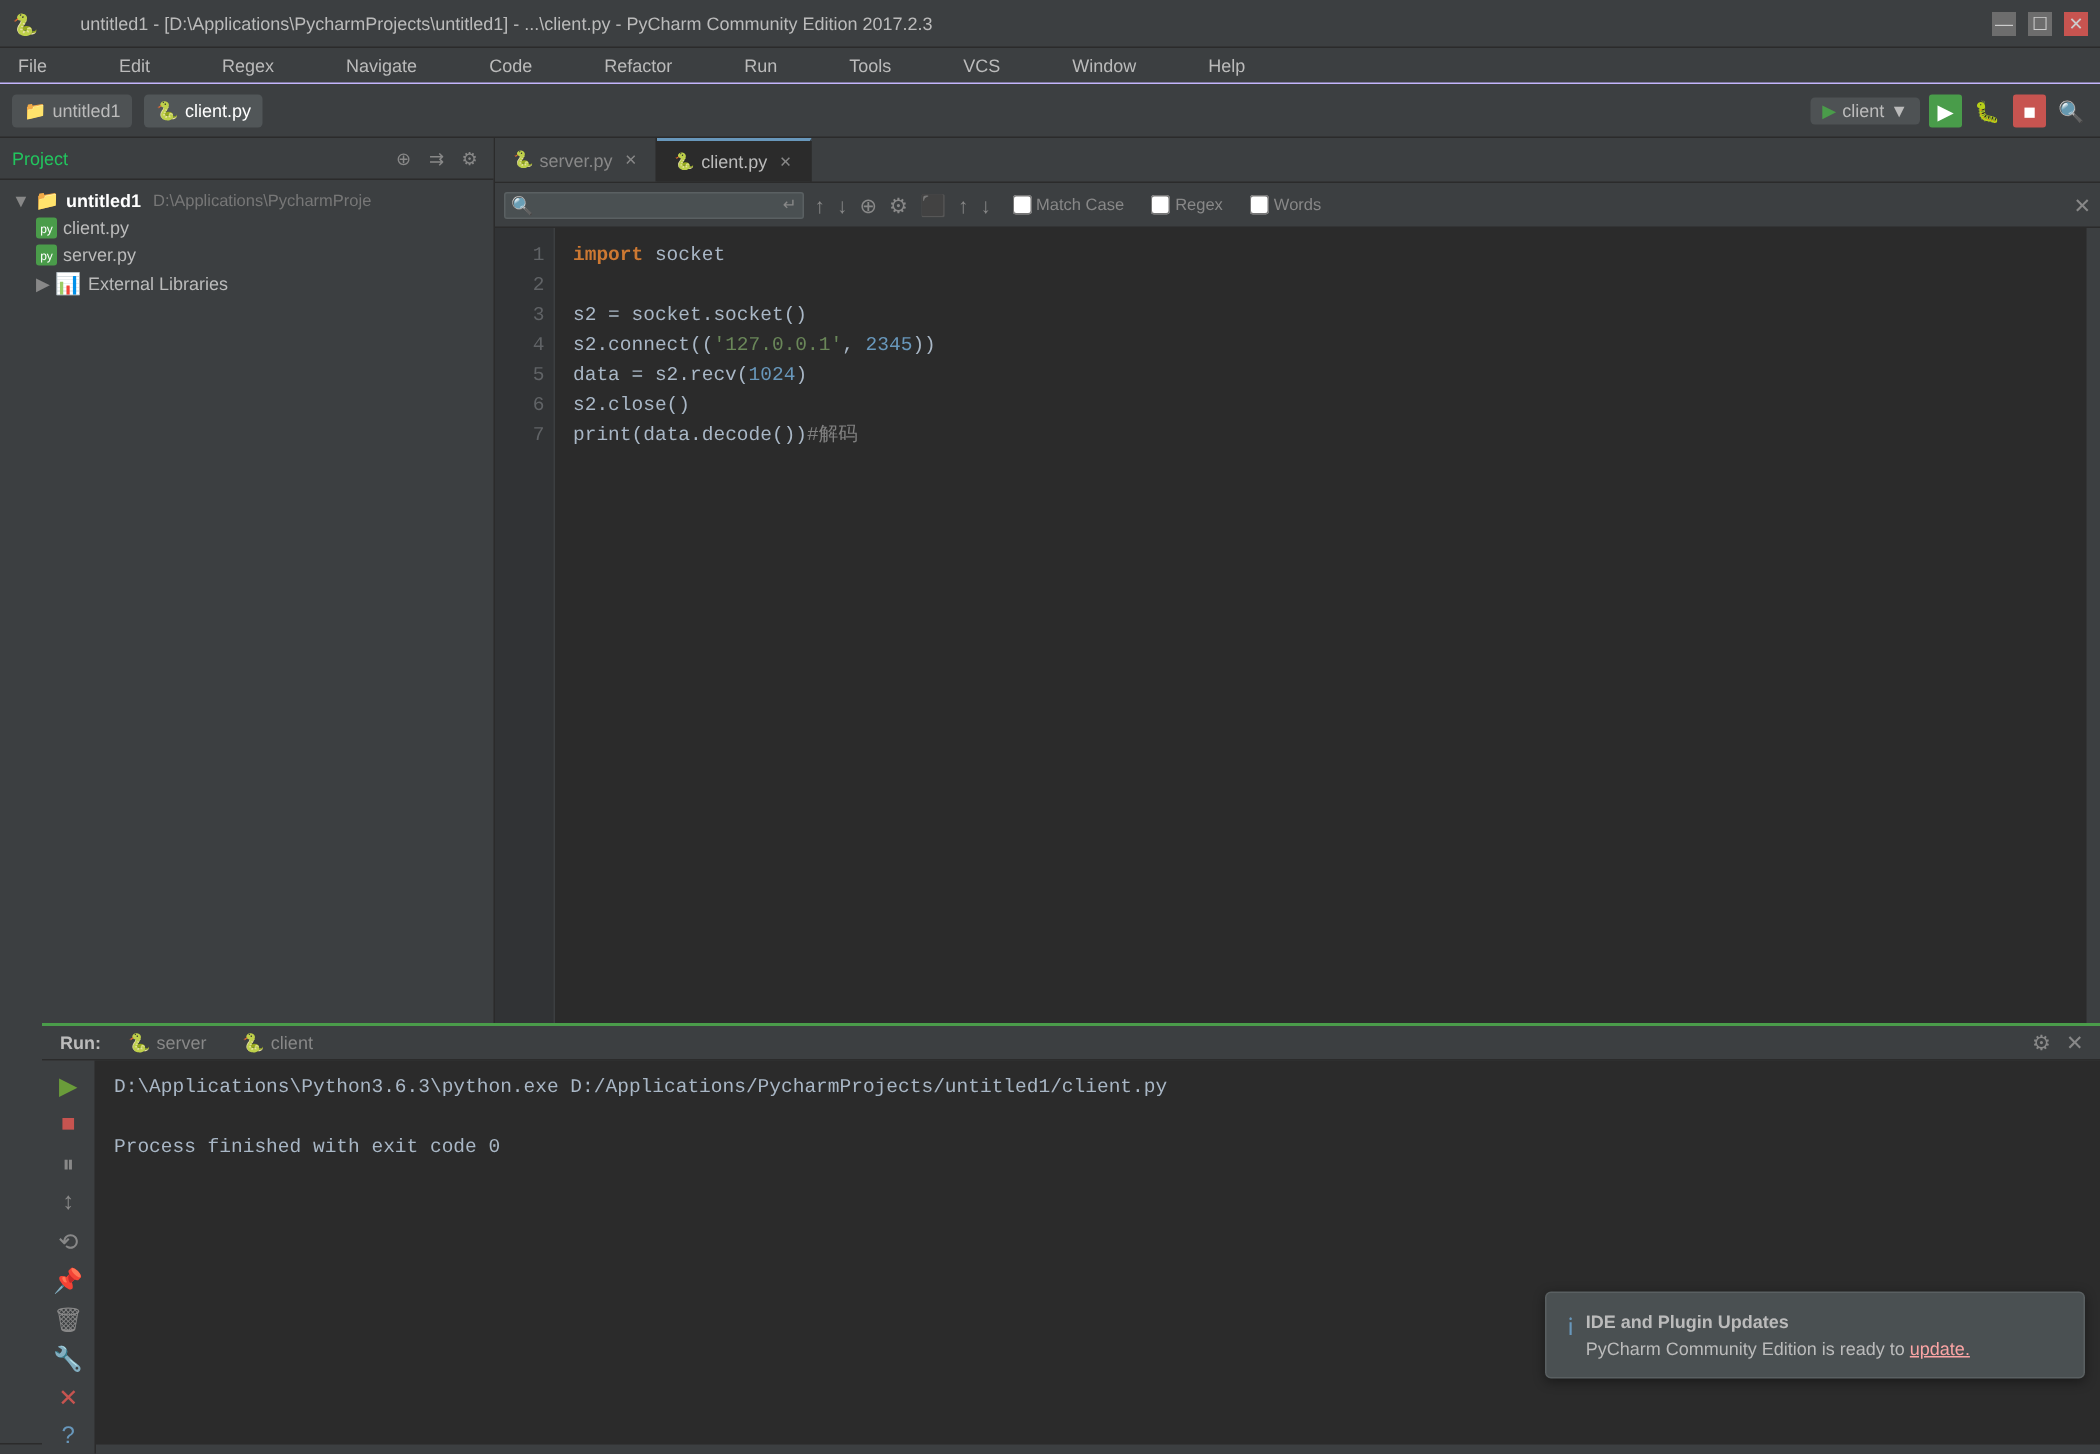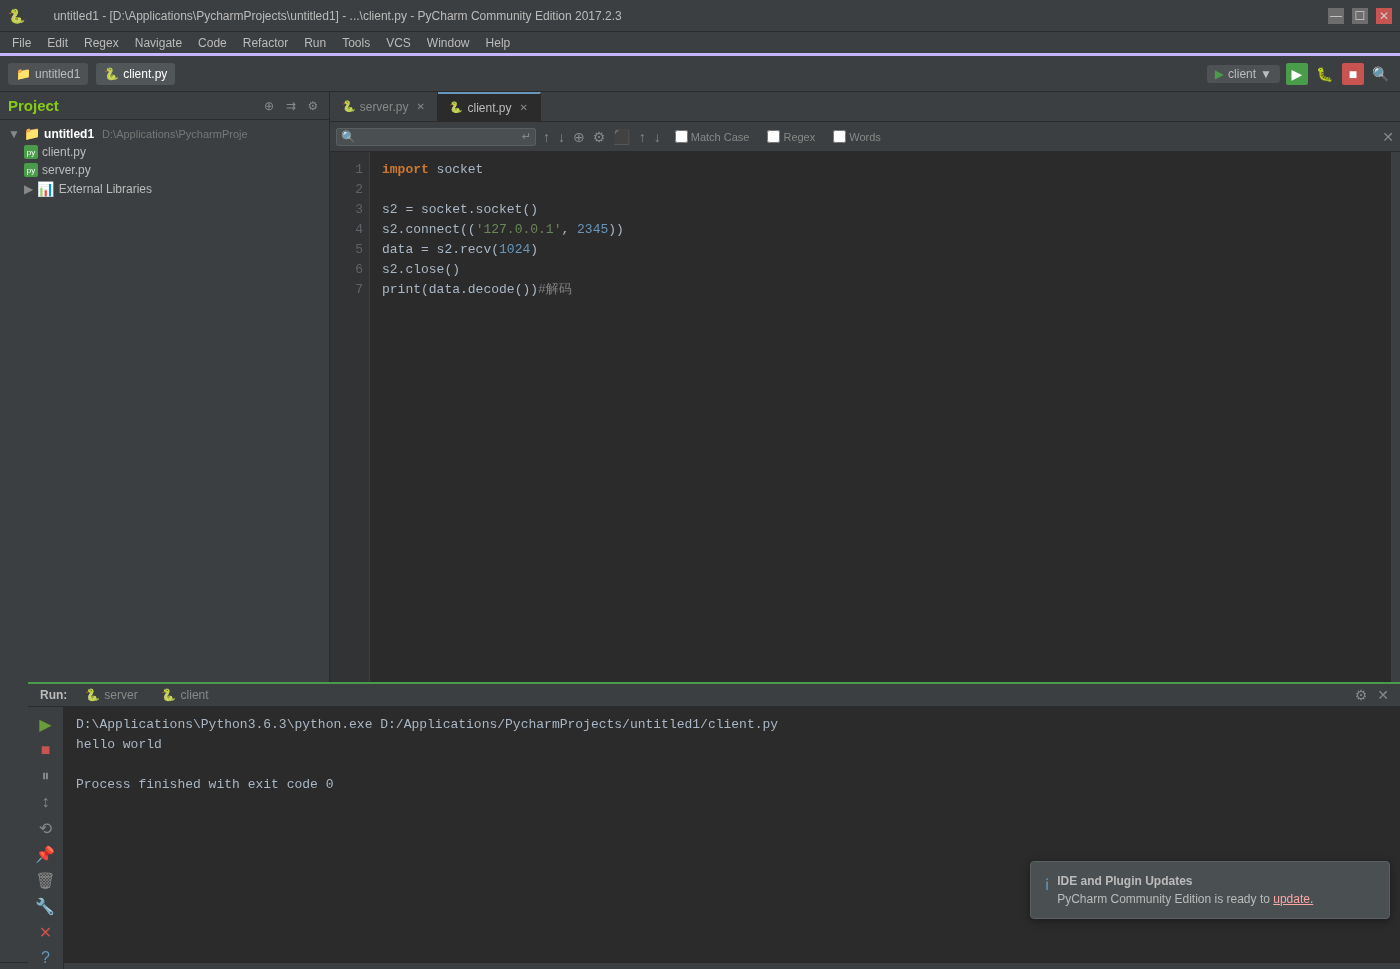--- a/index.html
+++ b/index.html
@@ -20,21 +20,22 @@
     #title-bar-controls { display: flex; gap: 8px; align-items: center; }
     .title-btn { width: 16px; height: 16px; background: #6d6d6d; border: none; cursor: pointer; color: #ccc; font-size: 12px; display: flex; align-items: center; justify-content: center; }
 
     
     #menu-bar {
       background: #3c3f41;
       height: 24px;
       display: flex;
       align-items: center;
       padding: 0 4px;
-      border-bottom: 3px solid #c4b5fd;
+      border-bottom: 1px solid #c4b5fd;
+      gap: 32px;
     }
     .menu-item { padding: 2px 8px; color: #bbbbbb; cursor: pointer; font-size: 12px; }
 
     
     #nav-bar {
       background: #3c3f41;
       height: 36px;
       display: flex;
       align-items: center;
       padding: 0 8px;
@@ -306,21 +307,21 @@
     <button class="nav-bug-btn">🐛</button>
     <button class="nav-stop-btn">■</button>
     <button class="nav-search-btn">🔍</button>
   </div>
 </div>
 
 <div id="main-layout" style="height: 590px;">
 
   <div id="sidebar">
     <div id="sidebar-header">
-      <span style="font-size:15px; color:#84cc16; font-weight:bold; flex:1;">Project</span>
+      <span style="font-size:12px; color:#22c55e; font-weight:normal; flex:1;">Project</span>
       <button class="sidebar-icon-btn">⊕</button>
       <button class="sidebar-icon-btn">⇉</button>
       <button class="sidebar-icon-btn">⚙</button>
     </div>
     <div id="file-tree">
       <div class="tree-root">
         <span style="color:#888;">▼</span>
         <span class="tree-folder-icon">📁</span>
         <span class="tree-label bold">untitled1</span>
         <span class="tree-path">D:\Applications\PycharmProje</span>
@@ -433,21 +434,20 @@
       <button class="run-btn scroll">↕</button>
       <button class="run-btn wrap">⟲</button>
       <button class="run-btn pin">📌</button>
       <button class="run-btn clear">🗑</button>
       <button class="run-btn filter">🔧</button>
       <button class="run-btn close-x">✕</button>
       <button class="run-btn help">?</button>
     </div>
     <div id="run-output">
       <div class="output-cmd">D:\Applications\Python3.6.3\python.exe D:/Applications/PycharmProjects/untitled1/client.py</div>
-      <div class="output-result">hello world</div>
       <div>&nbsp;</div>
       <div class="output-result">Process finished with exit code 0</div>
     </div>
   </div>
 </div>
 
 <div id="notification">
   <span class="notif-icon">ℹ</span>
   <div class="notif-text">
     <strong>IDE and Plugin Updates</strong><br>

